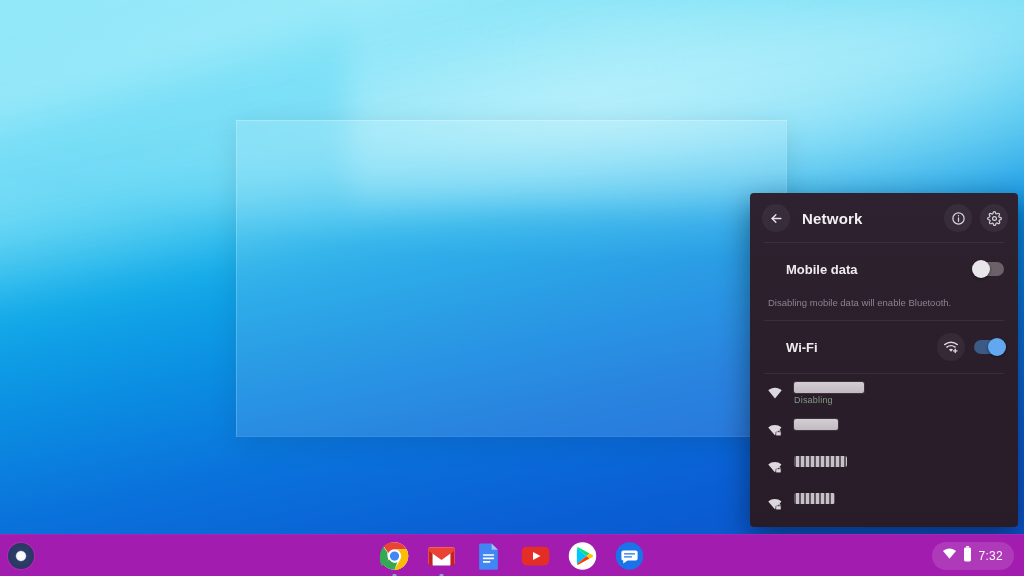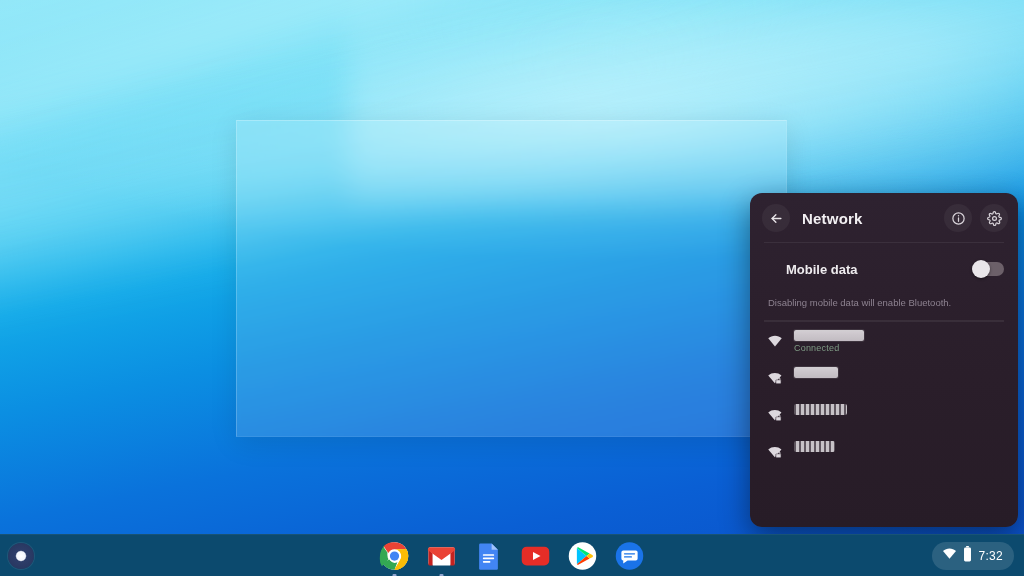--- a/index.html
+++ b/index.html
@@ -79,21 +79,21 @@
     backdrop-filter:blur(2px);
   }
 
   
   #network-panel {
     position:absolute;
     left:750px; top:193px;
     width:268px; height:334px;
     background:#2a1f2b;
     background:linear-gradient(180deg,#2e2230 0%, #2a1e2a 55%, #271c27 100%);
-    border-radius:12px;
+    border-radius:4px;
     box-shadow:0 10px 30px rgba(0,0,0,0.45);
     color:#f1eef1;
     overflow:hidden;
   }
 
   
   .np-header {
     height:50px;
     display:flex; align-items:center;
     padding:0 10px 0 12px;
@@ -196,21 +196,21 @@
   }
   .wifi-sub {
     font-size:9px; color:#7f9a84;
     margin-top:2px; letter-spacing:0.2px;
   }
 
   
   #shelf {
     position:absolute; left:0; right:0; bottom:0;
     height:42px;
-    background:#0c4a6e;
+    background:#a21caf;
     border-top:1px solid rgba(255,255,255,0.05);
     display:flex; align-items:center;
   }
   #launcher {
     position:absolute; left:8px; top:50%; transform:translateY(-50%);
     width:26px; height:26px; border-radius:50%;
     background:radial-gradient(circle at 50% 50%, #ffffff 0%, #ffffff 26%, #2b3a63 30%, #243venue 0%, #25335a 100%);
     background:radial-gradient(circle at 50% 50%, #ffffff 0%, #f2f5fb 24%, #2d3d69 31%, #26345c 100%);
     box-shadow:0 0 0 1px rgba(255,255,255,0.08);
     cursor:pointer;
@@ -285,33 +285,52 @@
     <div class="np-row-label">Mobile data</div>
     <div class="row-trailing">
       <div class="switch off">
         <div class="knob"></div>
       </div>
     </div>
   </div>
 
   <div class="np-note">Disabling mobile data will enable Bluetooth.</div>
 
+  <div class="np-row">
+    <div class="np-row-label">Wi-Fi</div>
+    <div class="row-trailing">
+      <div class="icon-btn">
+        <svg width="16" height="16" viewBox="0 0 24 24" fill="none">
+          <path d="M2.5 8.4C5.2 6.1 8.5 4.8 12 4.8s6.8 1.3 9.5 3.6" stroke="#ddd8de" stroke-width="2.1" stroke-linecap="round"></path>
+          <path d="M5.8 12.2c1.8-1.5 3.9-2.3 6.2-2.3s4.4.8 6.2 2.3" stroke="#ddd8de" stroke-width="2.1" stroke-linecap="round"></path>
+          <path d="M12 19.2l-3-3.6c.9-.7 1.9-1.1 3-1.1s2.1.4 3 1.1z" fill="#ddd8de"></path>
+          <g stroke="#ddd8de" stroke-width="2" stroke-linecap="round">
+            <line x1="18.4" y1="15.4" x2="18.4" y2="20.4"></line>
+            <line x1="15.9" y1="17.9" x2="20.9" y2="17.9"></line>
+          </g>
+        </svg>
+      </div>
+      <div class="switch on">
+        <div class="knob"></div>
+      </div>
+    </div>
+  </div>
 
   <div class="divider-thin"></div>
 
   <div class="wifi-list" id="wifi-list">
       <div class="wifi-item">
         <div class="wifi-ico">
           <svg width="16" height="16" viewBox="0 0 24 24" fill="#ddd8de">
             <path d="M12 20.2L1.9 8c2.8-2.4 6.3-3.7 10.1-3.7S19.3 5.6 22.1 8z"></path>
           </svg>
         </div>
         <div class="wifi-body">
           <div class="ssid-redacted" style="width: 70px;"></div>
-          <div class="wifi-sub">Connected</div>
+          <div class="wifi-sub">Disabling</div>
         </div>
       </div>
       <div class="wifi-item">
         <div class="wifi-ico">
           <svg width="17" height="16" viewBox="0 0 26 24" fill="none">
             <path d="M12 20.2L1.9 8c2.8-2.4 6.3-3.7 10.1-3.7S19.3 5.6 22.1 8z" fill="#ddd8de"></path>
             <g transform="translate(13.5,11.5)">
               <rect x="0" y="3.2" width="8" height="6.2" rx="1.1" fill="#ddd8de" stroke="#2a1f2b" stroke-width="0.9"></rect>
               <path d="M1.7 3.2V2a2.3 2.3 0 0 1 4.6 0v1.2" stroke="#ddd8de" stroke-width="1.5" fill="none"></path>
             </g>

